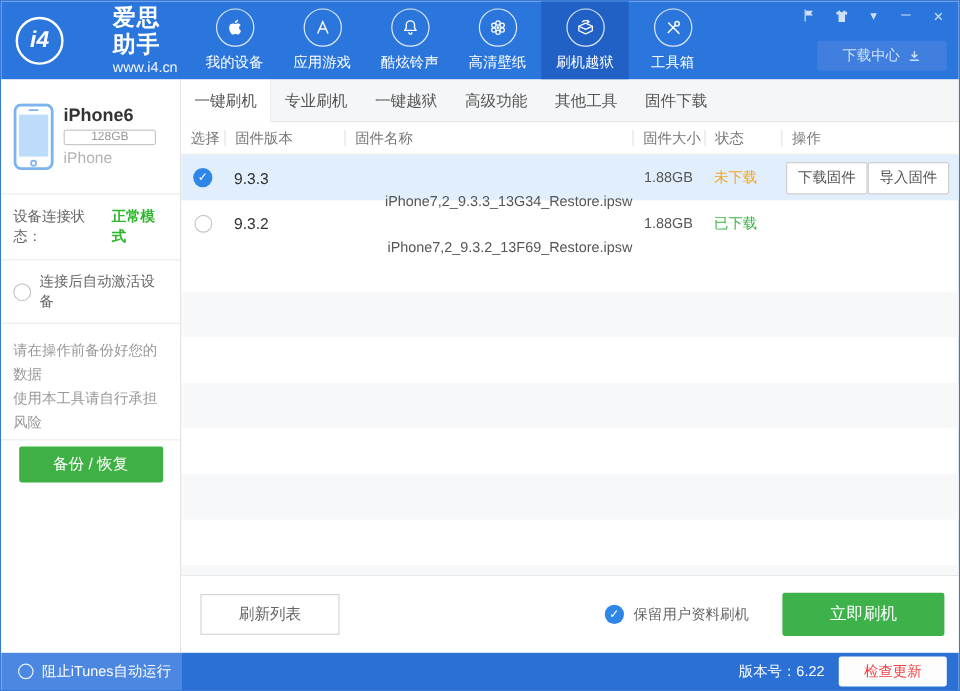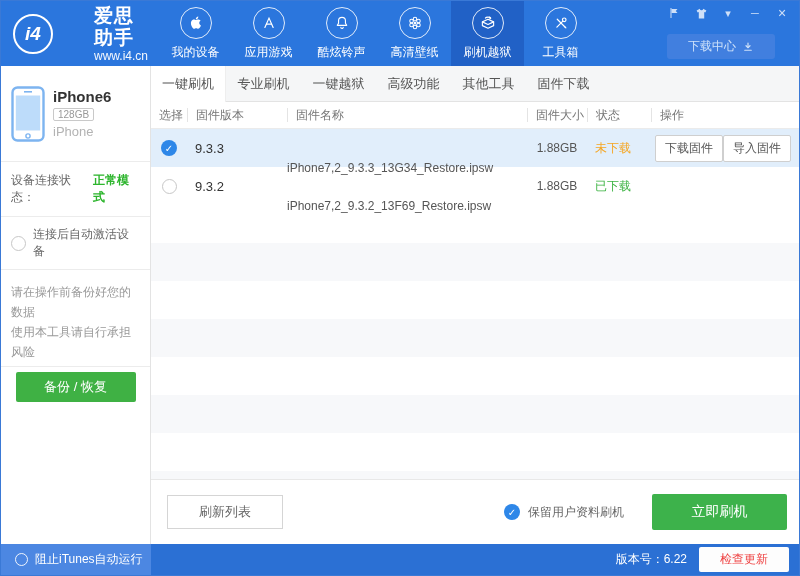--- a/index.html
+++ b/index.html
@@ -14,29 +14,29 @@
   .logo-text { margin-left:8px; color:#fff; }
   .logo-title { font-size:19px; font-weight:bold; letter-spacing:1px; line-height:22px; }
   .logo-sub { font-size:12px; opacity:.95; line-height:14px; }
   .nav { display:flex; height:65px; margin-left:8px; }
   .nav-item { width:73px; height:65px; display:flex; flex-direction:column; align-items:center; justify-content:center; color:#fff; cursor:pointer; }
   .nav-item.active { background:#2161c6; }
   .nav-circle { width:32px; height:32px; border:1px solid rgba(255,255,255,.85); border-radius:50%; display:flex; align-items:center; justify-content:center; }
   .nav-label { font-size:12px; margin-top:5px; }
   .win-controls { position:absolute; top:5px; right:10px; display:flex; gap:13px; align-items:center; color:#cfe0f8; }
   .win-ico { width:14px; height:14px; display:flex; align-items:center; justify-content:center; font-size:11px; cursor:pointer; }
-  .dl-center { position:absolute; right:24px; top:33px; width:108px; height:25px; background:#417fdf; border:none; border-radius:3px; color:#cfe2fa; font-size:12px; display:flex; align-items:center; justify-content:center; gap:6px; cursor:pointer; font-family:inherit; }
+  .dl-center { position:absolute; right:10px; top:33px; width:108px; height:25px; background:#417fdf; border:none; border-radius:3px; color:#cfe2fa; font-size:12px; display:flex; align-items:center; justify-content:center; gap:6px; cursor:pointer; font-family:inherit; }
 
   
   .body { flex:1; display:flex; min-height:0; }
   .sidebar { width:150px; flex:0 0 150px; background:#fff; border-right:1px solid #e3e3e3; display:flex; flex-direction:column; }
   .sb-sec { border-bottom:1px solid #ececec; padding:0 10px; }
   .sb-device { height:96px; display:flex; align-items:center; gap:8px; }
   .dev-name { font-size:15px; font-weight:bold; color:#333; }
-  .dev-cap { display:inline-block; font-size:10px; color:#999; border:1px solid #c9c9c9; border-radius:2px; padding:0 4px; margin:3px 0; }
+  .dev-cap { display:inline-block; font-size:10px; color:#999; border:1px solid #c9c9c9; border-radius:2px; padding:0 22px; margin:3px 0; }
   .dev-model { font-size:13px; color:#b3b3b3; }
   .sb-status { height:55px; display:flex; align-items:center; font-size:12px; color:#666; }
   .sb-status b { color:#2db52d; }
   .sb-activate { height:53px; display:flex; align-items:center; gap:7px; font-size:12px; color:#666; cursor:pointer; }
   .sb-warn { height:97px; padding-top:12px; }
   .warn-line { font-size:12px; color:#999; line-height:20px; }
   .backup-btn { display:block; width:120px; height:30px; margin:10px auto 0; background:#3fb144; color:#fff; border:none; border-radius:2px; font-size:13px; cursor:pointer; font-family:inherit; }
   .sb-rest { flex:1; border-bottom:none; }
   .radio { width:15px; height:15px; border:1px solid #c7c7c7; border-radius:50%; background:#fff; flex:0 0 15px; }
   .check-circle { width:16px; height:16px; border-radius:50%; background:#2e87e8; color:#fff; font-size:10px; display:flex; align-items:center; justify-content:center; flex:0 0 16px; }
@@ -55,21 +55,21 @@
   .col-size { width:60px; flex:0 0 60px; }
   .col-status { width:64px; flex:0 0 64px; }
   .col-ops { flex:1; }
 
   .tbody { height:350px; flex:0 0 350px; overflow:hidden; }
   .row { height:38px; display:flex; align-items:center; font-size:12px; color:#555; }
   .row.selected { background:#e1eefb; }
   .cell { padding-left:8px; }
   .cell.c-select { display:flex; justify-content:center; padding-left:0; }
   .cell.c-version { font-size:13px; color:#333; }
-  .cell.c-name { text-align:left; padding-left:0;margin-top:40px; }
+  .cell.c-name { text-align:right; padding-left:0;margin-top:40px; }
   .cell.c-size { text-align:center; padding-left:0; }
   .ops { display:flex; gap:0; padding-left:4px; }
   .op-btn { background:#fff; border:1px solid #cfcfcf; border-radius:2px; color:#555; font-size:12px; padding:4px 9px; cursor:pointer; font-family:inherit; }
   .stripe { height:38px; }
   .stripe:nth-child(even) { background:#f7f8fa; }
 
   .actionbar { flex:1; border-top:1px solid #e8e8e8; background:#fff; display:flex; align-items:center; }
   .refresh-btn { margin-left:16px; width:116px; height:34px; background:#fff; border:1px solid #d5d5d5; color:#666; font-size:13px; cursor:pointer; font-family:inherit; }
   .ab-right { margin-left:auto; display:flex; align-items:center; gap:8px; }
   .keep-label { font-size:12px; color:#666; }

